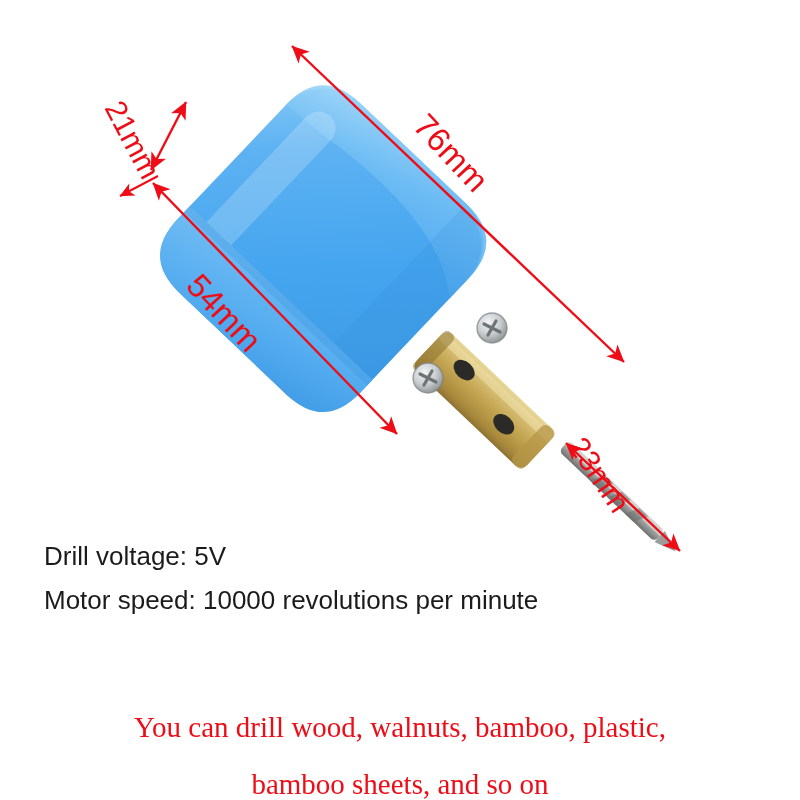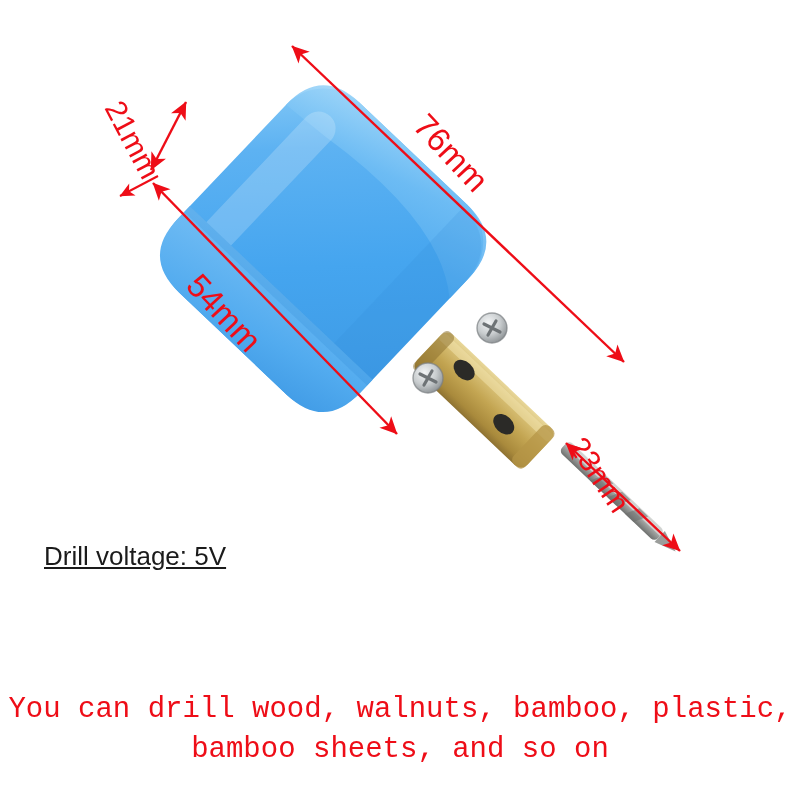--- a/index.html
+++ b/index.html
@@ -83,35 +83,34 @@
     top: 536px;
     width: 800px;
   }
   .spec-line {
     font-family: "Liberation Sans", sans-serif;
     font-size: 26px;
     color: #1b1b1b;
     margin: 0 0 4px 44px;
     line-height: 40px;
     white-space: nowrap;
-    text-decoration: underline;
   }
   #promo-block {
     position: absolute;
     left: 0;
     top: 690px;
     width: 800px;
     text-align: center;
   }
   .promo-line {
-    font-family: Liberation Mono, monospace;
+    font-family: Liberation Serif, serif;
     font-size: 29px;
     color: #ee0d17;
     line-height: 40px;
-    margin: 0;
+    margin: 17px;
     white-space: nowrap;
   }
 </style>
 </head>
 <body>
 
 <div id="stage">
 
   <div id="product-figure">
     <svg id="product-svg" viewBox="0 0 800 560" xmlns="http://www.w3.org/2000/svg">
@@ -226,20 +225,21 @@
     </svg>
 
     <span class="dim-label" id="dim-label-21">21mm</span>
     <span class="dim-label" id="dim-label-76">76mm</span>
     <span class="dim-label" id="dim-label-54">54mm</span>
     <span class="dim-label" id="dim-label-23">23mm</span>
   </div>
 
   <div id="spec-block">
     <p class="spec-line">Drill voltage: 5V</p>
+    <p class="spec-line">Motor speed: 10000 revolutions per minute</p>
   </div>
 
   <div id="promo-block">
     <p class="promo-line">You can drill wood, walnuts, bamboo, plastic,</p>
     <p class="promo-line">bamboo sheets, and so on</p>
   </div>
 
 </div>
 
 </body></html>

